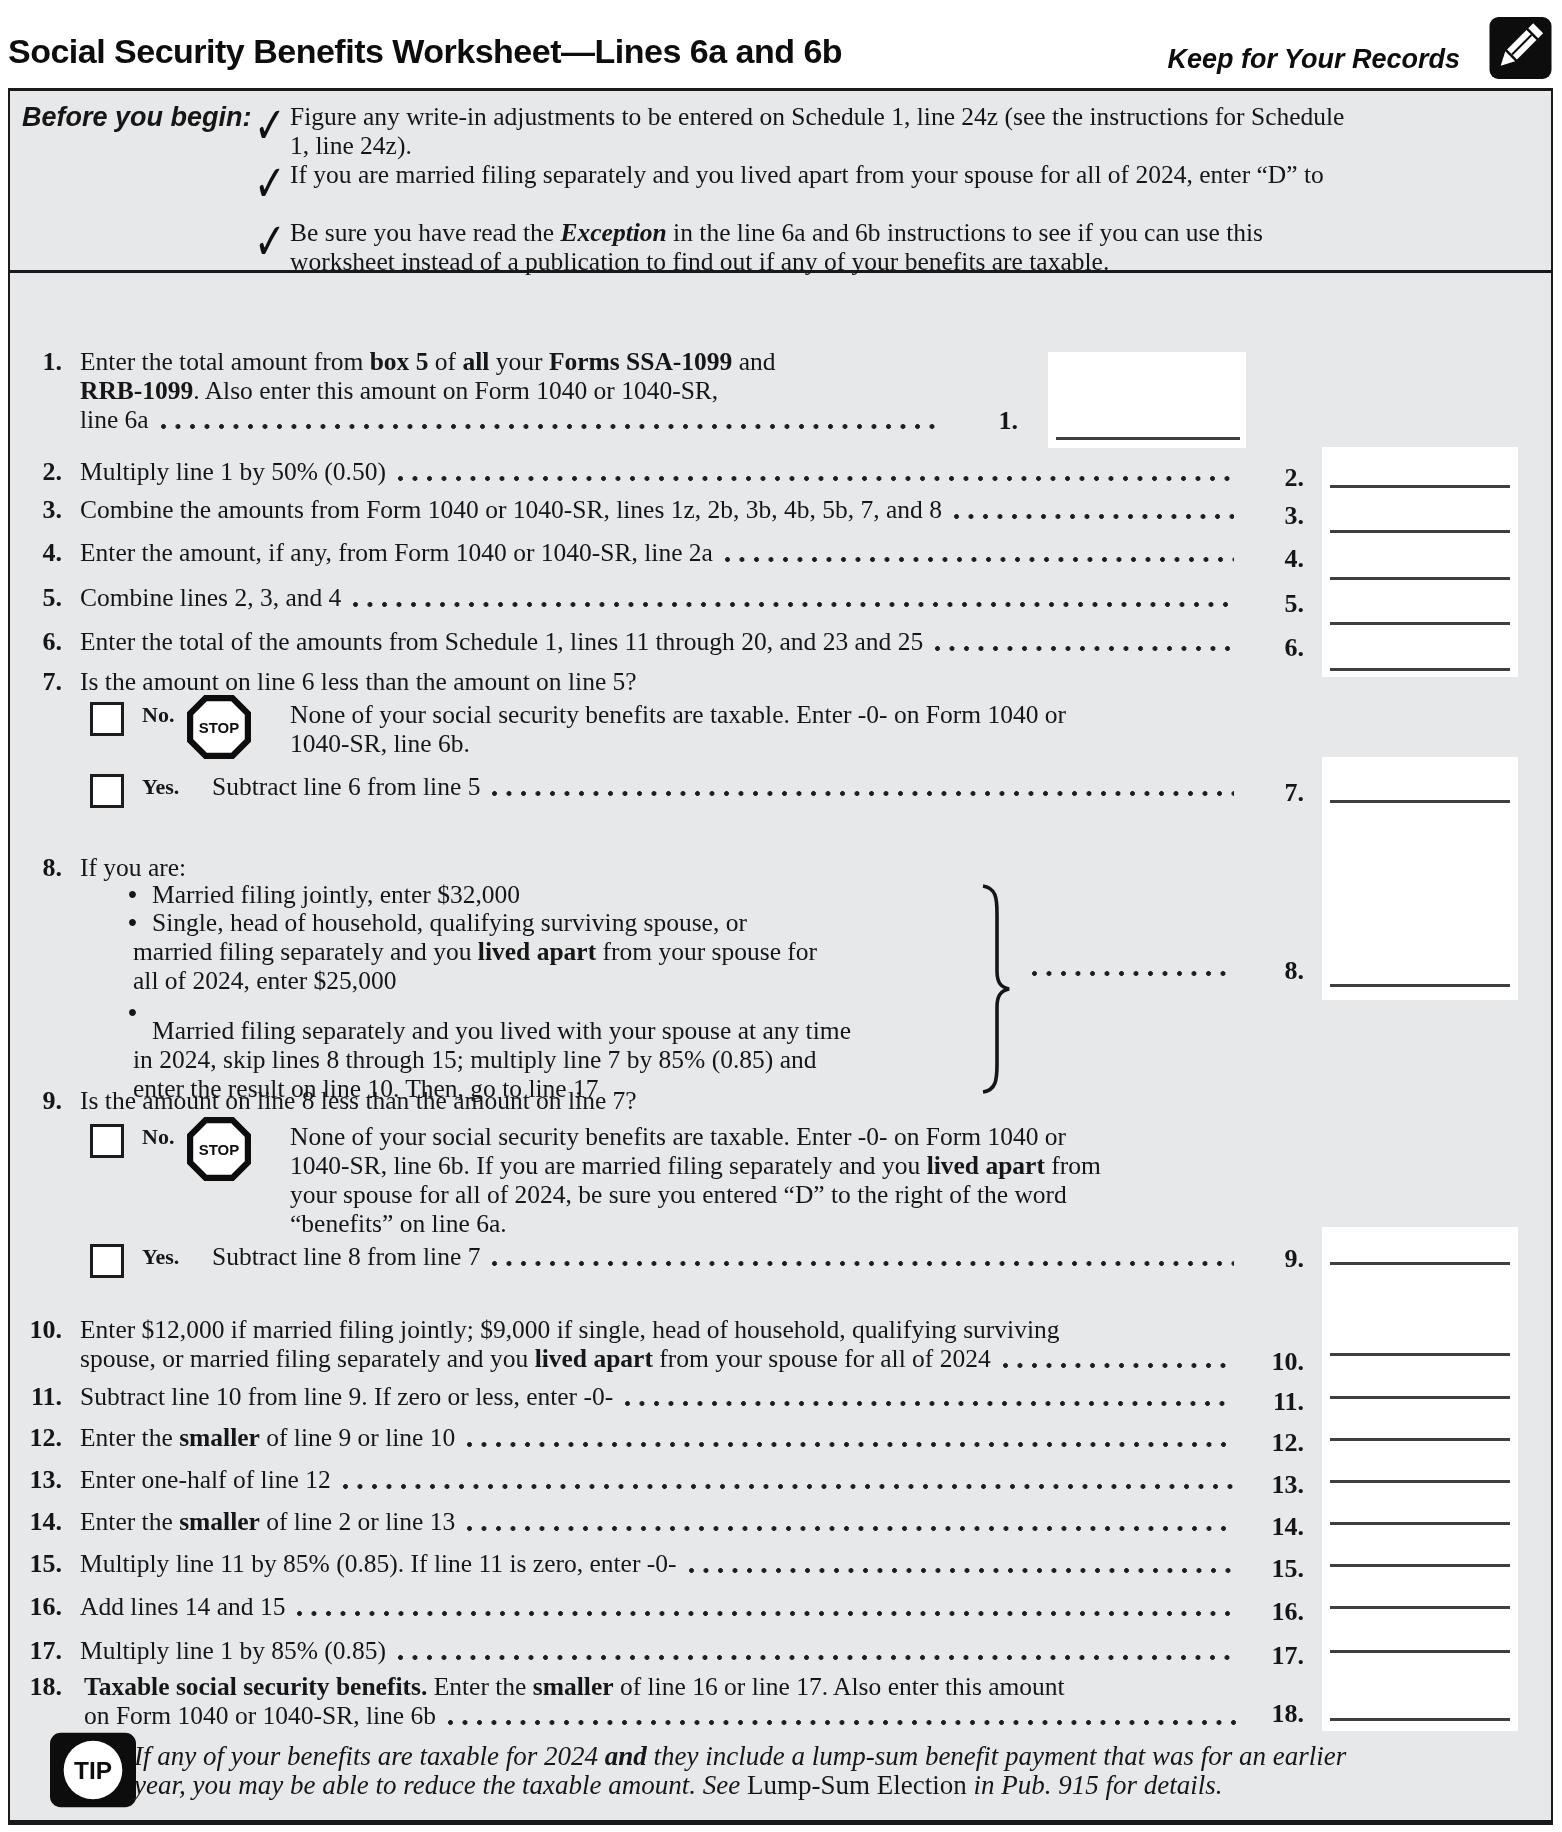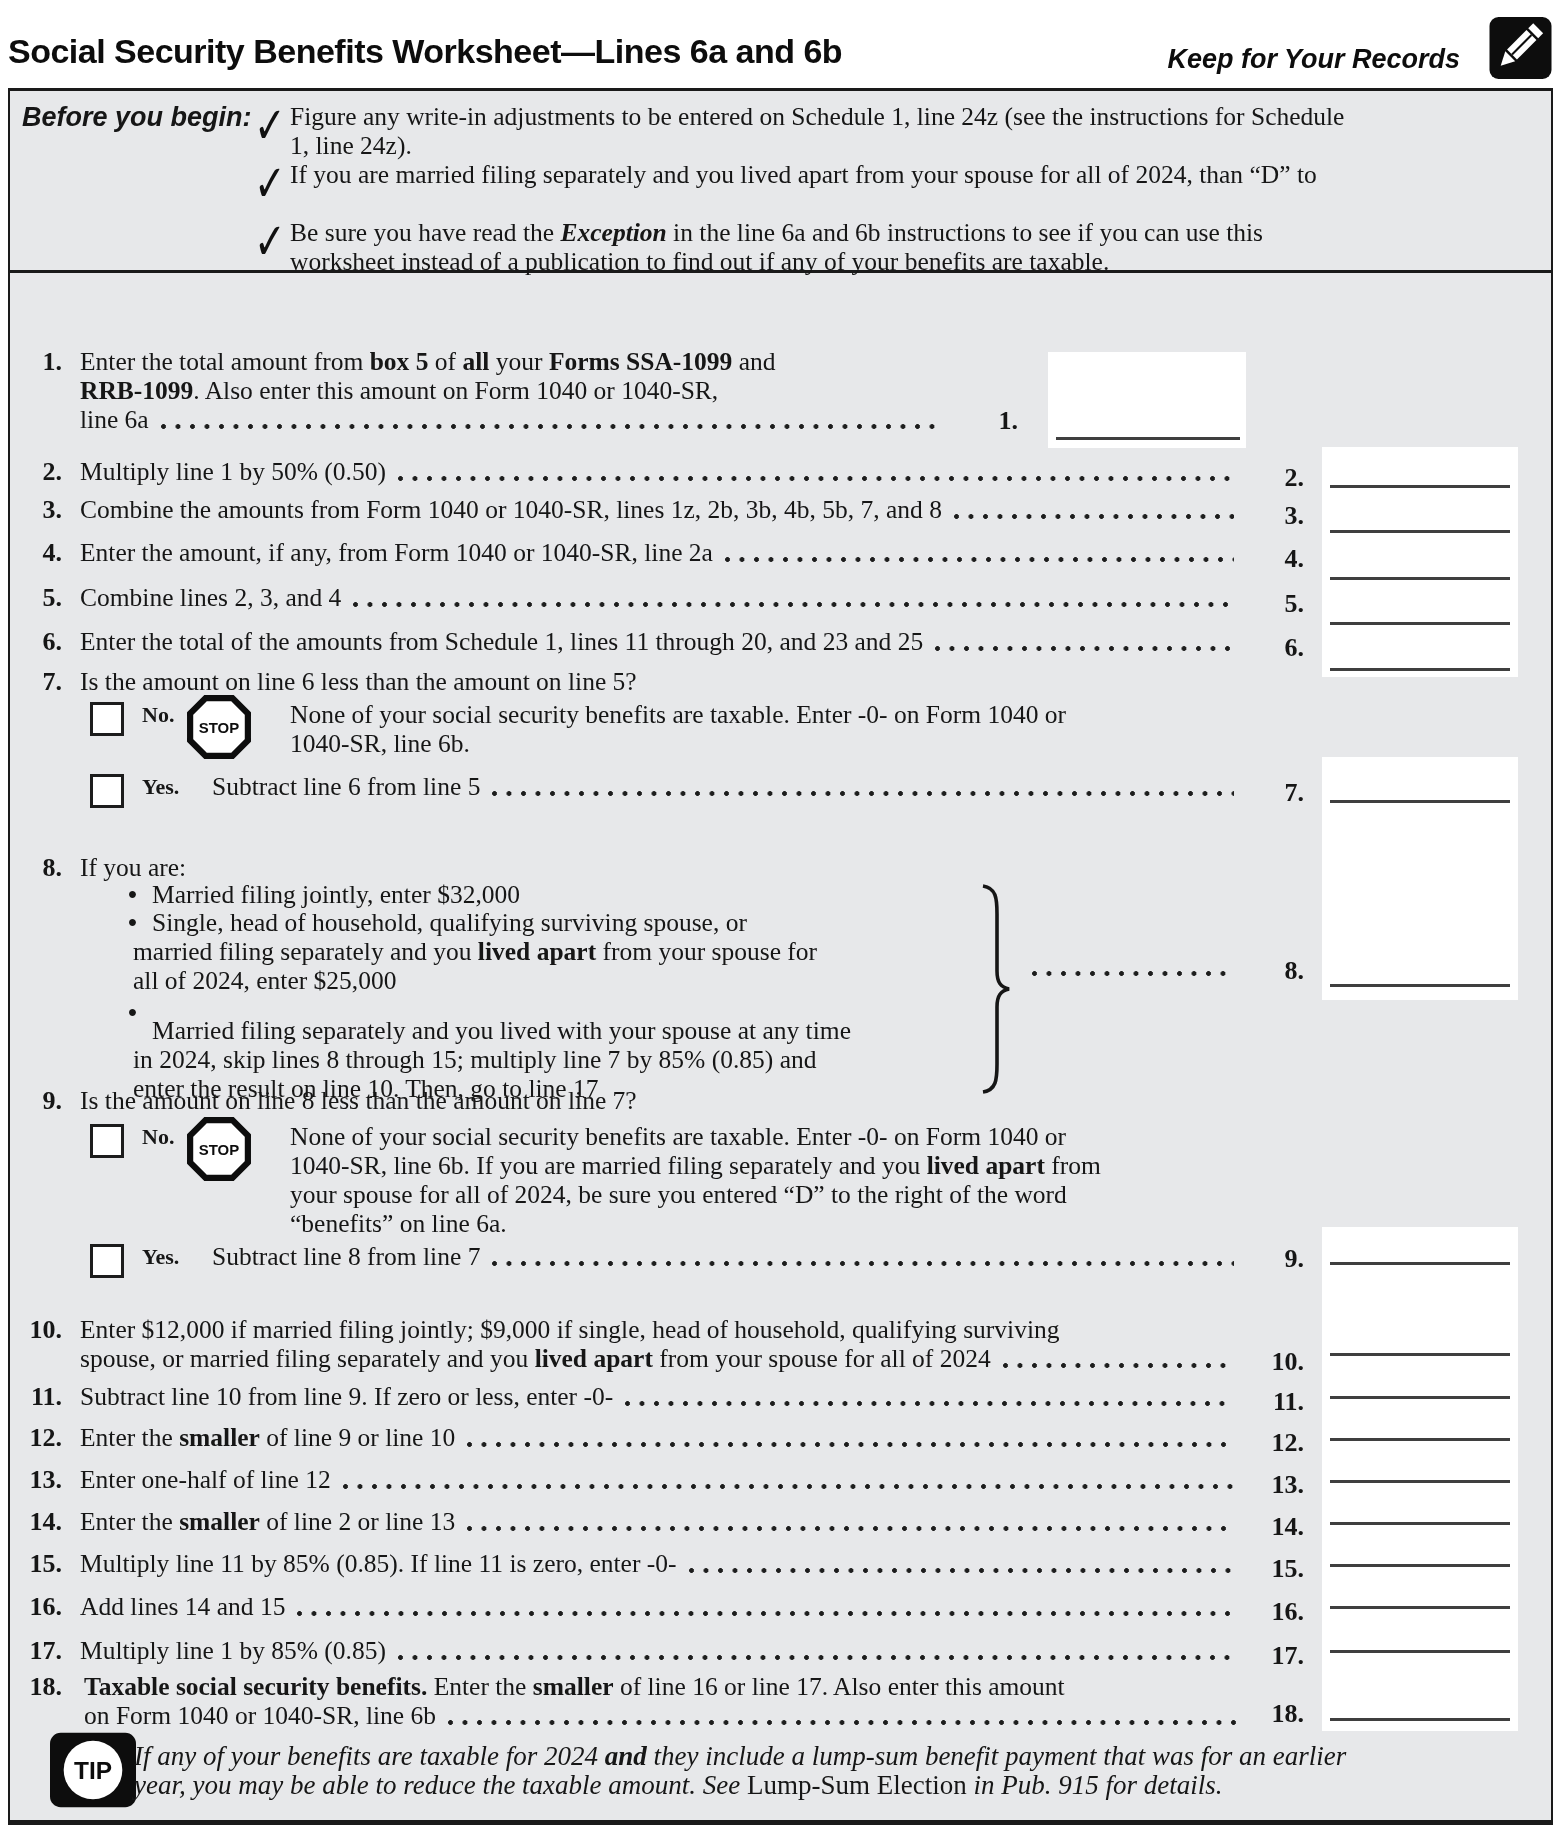--- a/index.html
+++ b/index.html
@@ -73,21 +73,21 @@
 
   <div class="abs beforelabel">Before you begin:</div>
   <div class="abs checkmark" style="left:254px;top:100px;">✓</div>
   <div class="abs checkmark" style="left:254px;top:158px;">✓</div>
   <div class="abs checkmark" style="left:254px;top:216px;">✓</div>
   <div class="tblock" style="left:290px;top:102px;">
     <div class="tline"><span>Figure any write-in adjustments to be entered on Schedule 1, line 24z (see the instructions for Schedule</span></div>
     <div class="tline"><span>1, line 24z).</span></div>
   </div>
   <div class="tblock" style="left:290px;top:160px;">
-    <div class="tline"><span>If you are married filing separately and you lived apart from your spouse for all of 2024, than “D” to</span></div>
+    <div class="tline"><span>If you are married filing separately and you lived apart from your spouse for all of 2024, enter “D” to</span></div>
   </div>
   <div class="tblock" style="left:290px;top:218px;">
     <div class="tline"><span>Be sure you have read the </span><span class="b i">Exception</span><span> in the line 6a and 6b instructions to see if you can use this</span></div>
     <div class="tline"><span>worksheet instead of a publication to find out if any of your benefits are taxable.</span></div>
   </div>
 
   <div class="wbox" style="left:1048px;top:352px;width:198px;height:96px;"></div>
   <div class="wbox" style="left:1322px;top:447px;width:196px;height:230px;"></div>
   <div class="wbox" style="left:1322px;top:757px;width:196px;height:243px;"></div>
   <div class="wbox" style="left:1322px;top:1227px;width:196px;height:504px;"></div>

